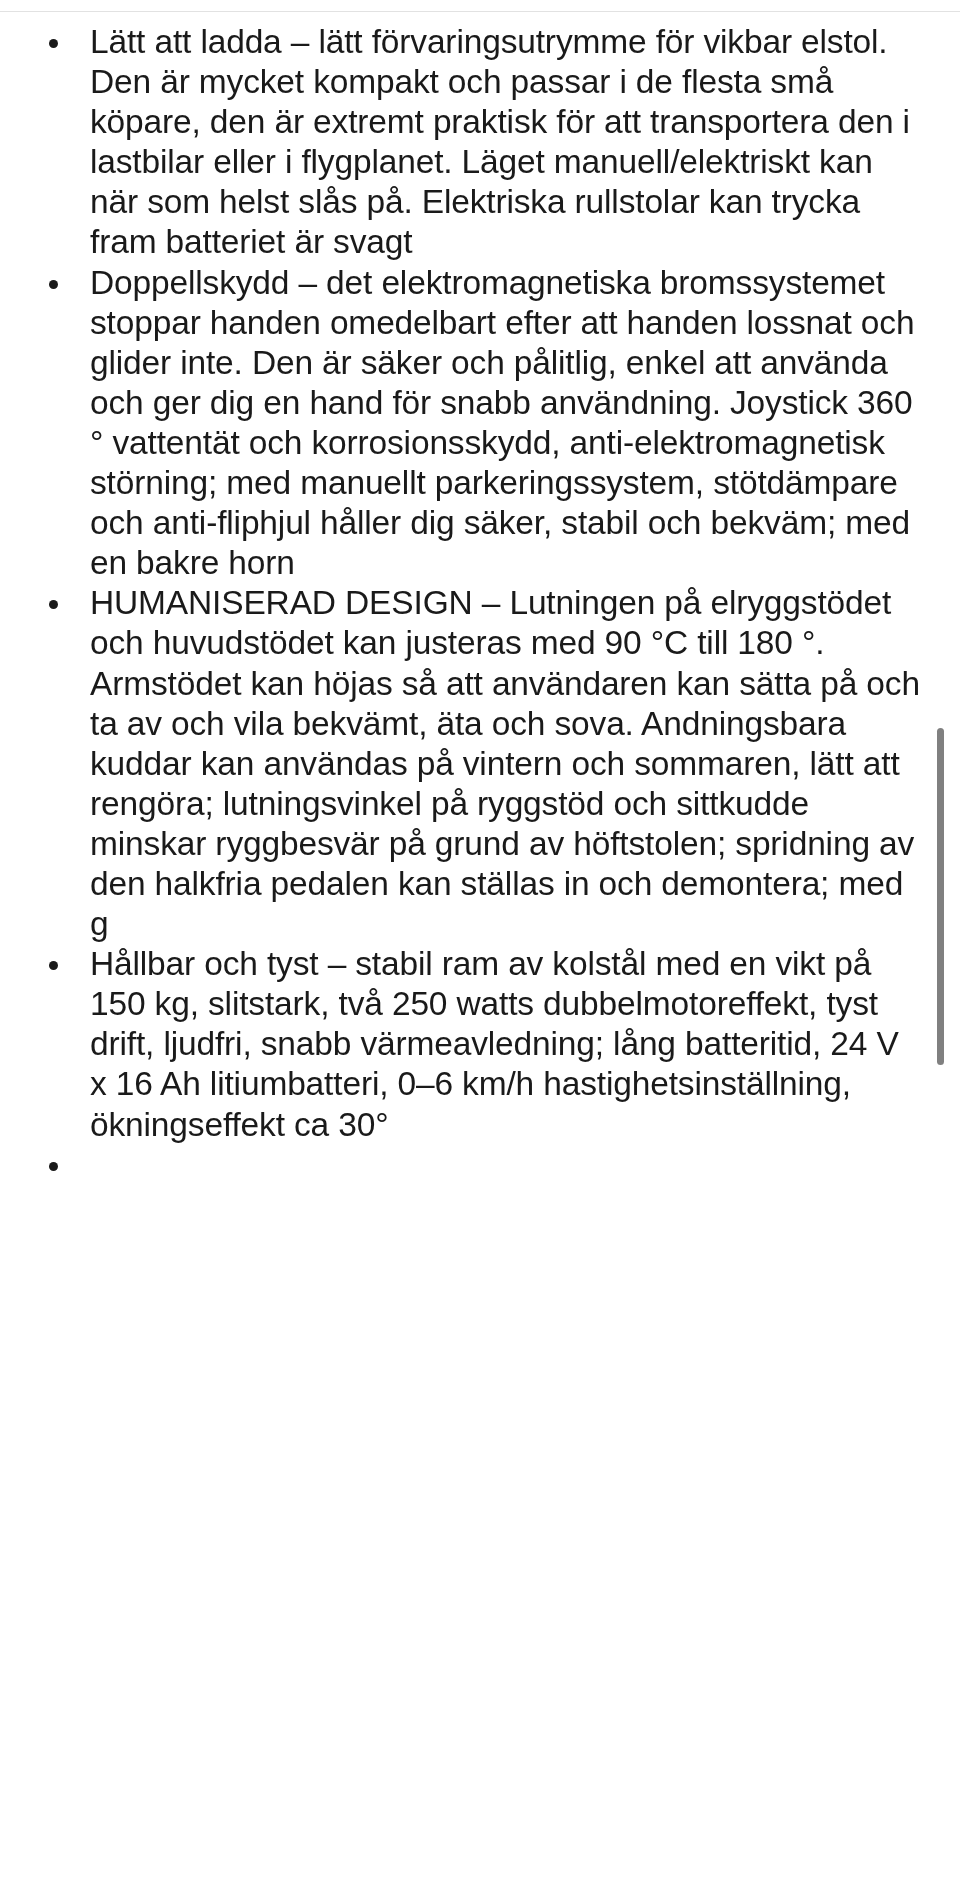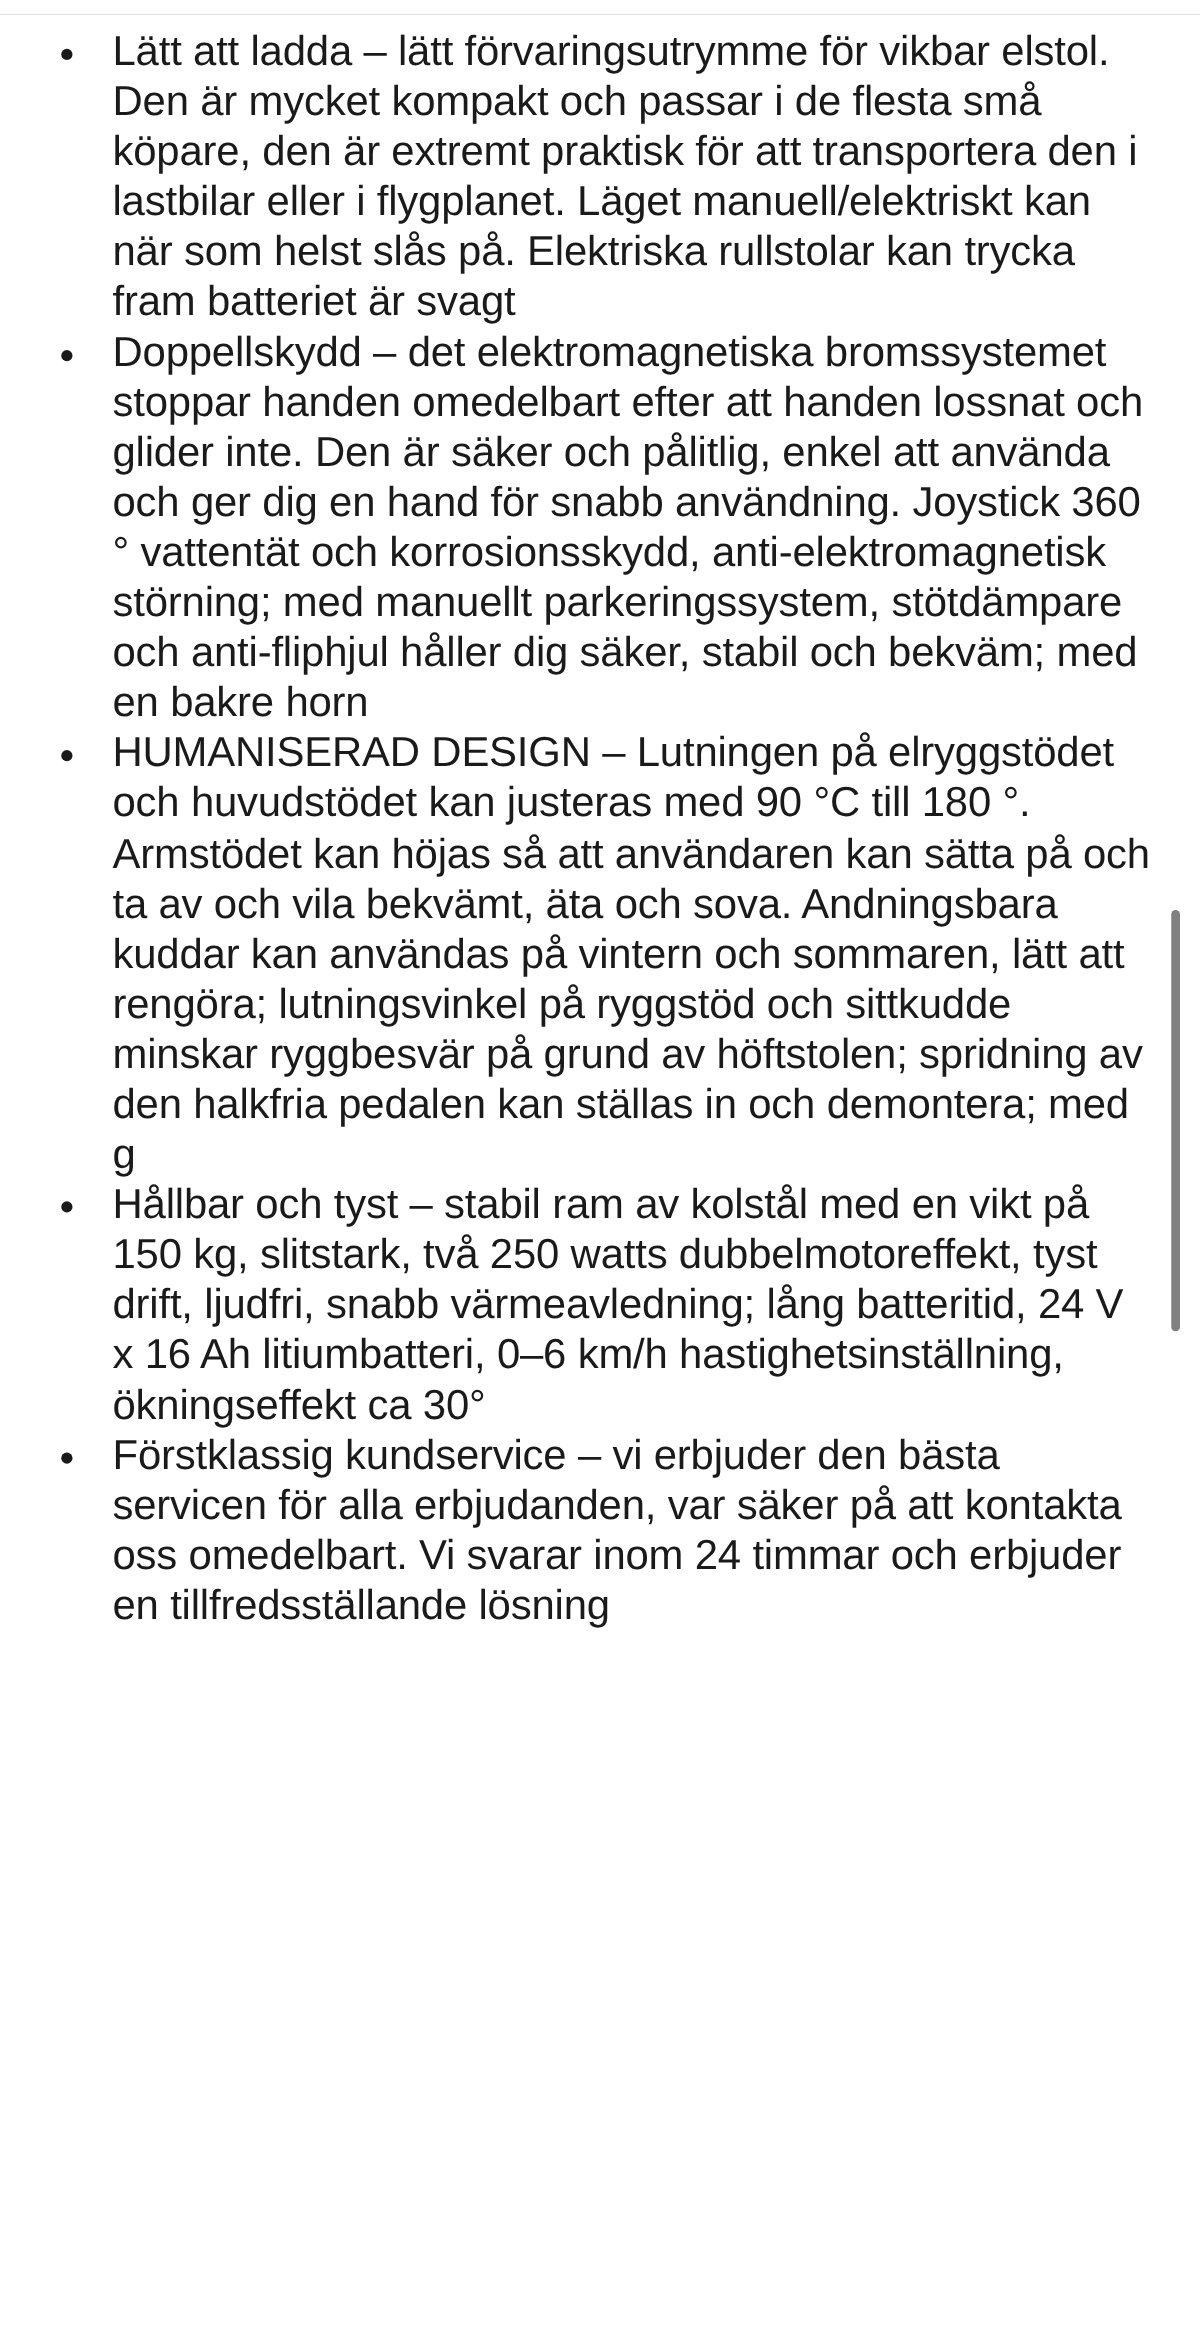--- a/index.html
+++ b/index.html
@@ -104,21 +104,20 @@
     <li class="feature-item">
       <span class="bullet-dot"></span>
       <span>HUMANISERAD DESIGN – Lutningen på elryggstödet och huvudstödet kan justeras med 90 °C till 180 °. Armstödet kan höjas så att användaren kan sätta på och ta av och vila bekvämt, äta och sova. Andningsbara kuddar kan användas på vintern och sommaren, lätt att rengöra; lutningsvinkel på ryggstöd och sittkudde minskar ryggbesvär på grund av höftstolen; spridning av den halkfria pedalen kan ställas in och demontera; med g</span>
     </li>
     <li class="feature-item">
       <span class="bullet-dot"></span>
       <span>Hållbar och tyst – stabil ram av kolstål med en vikt på 150 kg, slitstark, två 250 watts dubbelmotoreffekt, tyst drift, ljudfri, snabb värmeavledning; lång batteritid, 24 V x 16 Ah litiumbatteri, 0–6 km/h hastighetsinställning, ökningseffekt ca 30°</span>
     </li>
     <li class="feature-item">
       <span class="bullet-dot"></span>
-      <span>Förstklassig kundservice – vi erbjuder den bästa servicen för alla erbjudanden, var säker på att kontakta oss omedelbart. Vi svarar inom 24 timmar och erbjuder en tillfredsställande lösning</span>
     </li>
   </ul>
 
   <div class="scrollbar-track">
     <div class="scrollbar-thumb"></div>
   </div>
 
 </div>
 
 </body></html>

